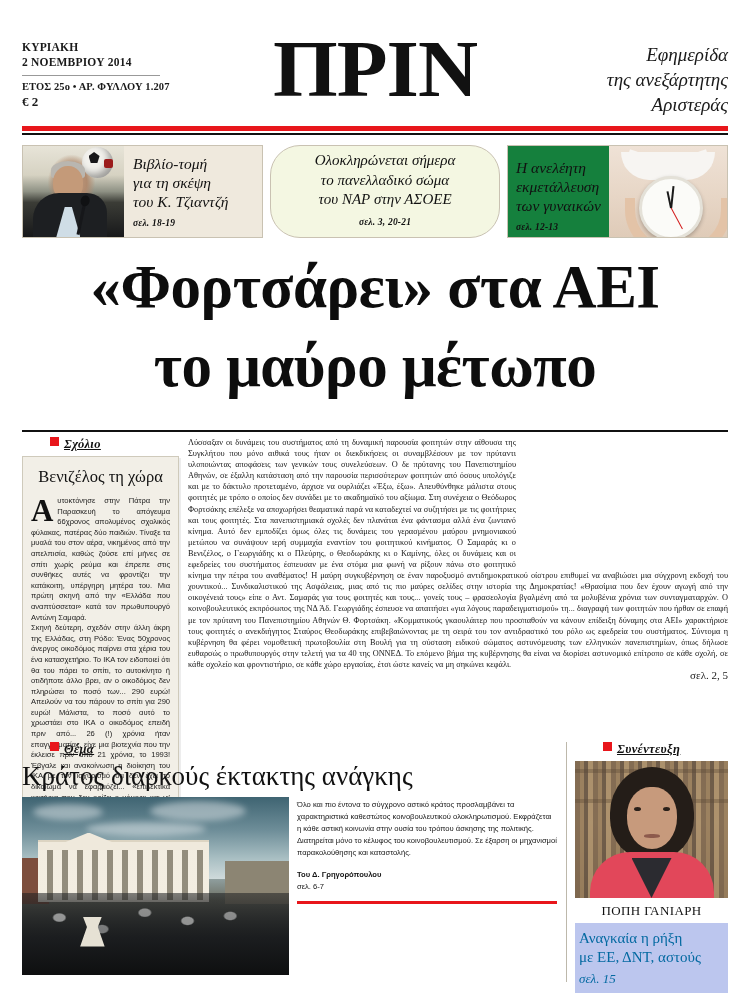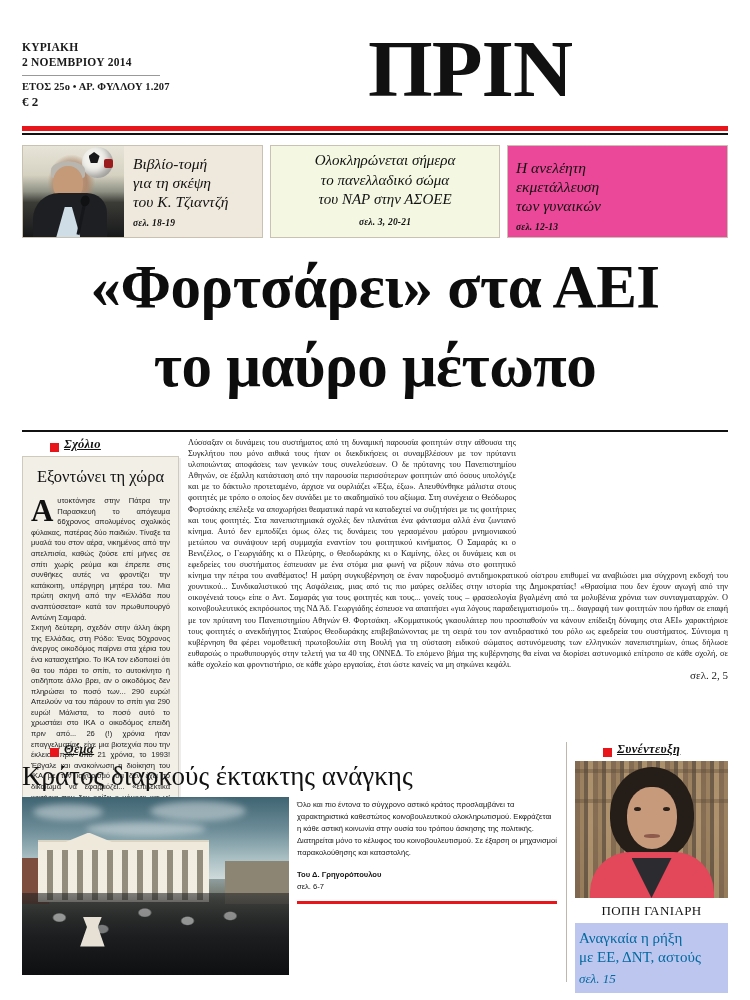--- a/index.html
+++ b/index.html
@@ -110,22 +110,22 @@
     gap: 7px;
   }
   .teaser {
     position: relative;
     display: flex;
     align-items: stretch;
     overflow: hidden;
     border: 1px solid #c9c2b2;
   }
   .teaser.t1 { width: 239px; background: #efe9dd; }
-  .teaser.t2 { width: 228px; background: #f4f7e2; justify-content: center; align-items: center;}
-  .teaser.t3 { width: 219px; background: #ec4899; flex-direction: column; }
+  .teaser.t2 { width: 228px; background: #f4f7e2; justify-content: center; align-items: center; border-radius: 30px;}
+  .teaser.t3 { width: 219px; background: #15803d; }
 
   .teaser-photo {
     width: 101px;
     flex: 0 0 101px;
     position: relative;
     overflow: hidden;
     background: #6a6a62;
   }
   .teaser-text {
     flex: 1;
@@ -283,21 +283,21 @@
   .col-left {
     width: 157px;
     flex: 0 0 157px;
   }
   .col-main {
     flex: 1;
     position: relative;
   }
 
   .kicker {
-    display: flex; align-items: flex-end; gap: 5px;
+    display: flex; align-items: flex-start; gap: 5px;
     margin-bottom: 4px;
     padding-left: 28px;
   }
   .kicker .sq {
     width: 9px; height: 9px; background: #e8161b; display:inline-block;
   }
   .kicker .kl {
     font-family: "Liberation Serif", serif;
     font-style: italic; font-weight: bold;
     font-size: 12.5px;
@@ -551,20 +551,25 @@
     <div class="mh-left">
       <div class="mh-date-line">ΚΥΡΙΑΚΗ</div>
       <div class="mh-date-line">2 ΝΟΕΜΒΡΙΟΥ 2014</div>
       <div class="mh-rule"></div>
       <div class="mh-issue">ΕΤΟΣ 25ο • ΑΡ. ΦΥΛΛΟΥ 1.207</div>
       <div class="mh-price">€ 2</div>
     </div>
 
     <div class="mh-title">ΠΡΙΝ</div>
 
+    <div class="mh-right">
+      <div>Εφημερίδα</div>
+      <div>της ανεξάρτητης</div>
+      <div>Αριστεράς</div>
+    </div>
   </div>
 
   <div class="red-bar-top"></div>
   <div class="black-bar-top"></div>
 
   <div class="teasers">
 
     <div class="teaser t1">
       <div class="teaser-photo">
         <div class="photo-tzian">
@@ -621,21 +626,21 @@
 
   <div class="body-grid">
 
     <div class="col-left">
       <div class="kicker">
         <span class="sq"></span>
         <span class="kl">Σχόλιο</span>
       </div>
       <div class="shadow-box">
         <div class="sxolio-title">
-          <div>Εξοντώνει τη χώρα</div>
+          <div>Βενιζέλος τη χώρα</div>
         </div>
         <div class="sxolio-body">
           <p><span class="dropcap">Α</span><span>υτοκτόνησε στην Πάτρα την Παρασκευή το απόγευμα 66χρονος απολυμένος σχολικός φύλακας, πατέρας δύο παιδιών. Τίναξε τα μυαλά του στον αέρα, νικημένος από την απελπισία, καθώς ζούσε επί μήνες σε σπίτι χωρίς ρεύμα και έπρεπε στις συνθήκες αυτές να φροντίζει την κατάκοιτη, υπέργηρη μητέρα του. Μια πρώτη σκηνή από την «Ελλάδα που αναπτύσσεται» κατά τον πρωθυπουργό Αντώνη Σαμαρά.</span></p>
           <p>Σκηνή δεύτερη, σχεδόν στην άλλη άκρη της Ελλάδας, στη Ρόδο: Ένας 50χρονος άνεργος οικοδόμος παίρνει στα χέρια του ένα κατασχετήριο. Το ΙΚΑ τον ειδοποιεί ότι θα του πάρει το σπίτι, το αυτοκίνητο ή οτιδήποτε άλλο βρει, αν ο οικοδόμος δεν πληρώσει το ποσό των... 290 ευρώ! Απειλούν να του πάρουν το σπίτι για 290 ευρώ! Μάλιστα, το ποσό αυτό το χρωστάει στο ΙΚΑ ο οικοδόμος επειδή πριν από... 26 (!) χρόνια ήταν επαγγελματίας, είχε μια βιοτεχνία που την έκλεισε πριν από 21 χρόνια, το 1993! Έβγαλε και ανακοίνωση η διοίκηση του ΙΚΑ με τον ισχυρισμό ότι δεν έχει το δικαίωμα να εφαρμόζει... «επιλεκτικά κριτήρια που δεν ορίζει ο νόμος» και γι' αυτό απειλεί να κατασχέσει το σπίτι του άνεργου οικοδόμου!</p>
           <p>Σκηνή τρίτη: Κατά με την ανακοίνωση της ΕΛΣΤΑΤ, το 2013 το διαθέσιμο εισόδημα των νοικοκυριών μειώθηκε 10,2% σε σχέση με το 2012. Το 2012 είχε μειωθεί ακόμη 7% περίπου κι άλλο 7% το 2011, κι άλλο 7,5% το 2010! Η Ελλάδα του Γιωργάκη, του Παπαδήμου, του Σαμαρά και του Βενιζέλου «αναπτύσσεται» με ραγδαίο ρυθμό, όπως βλέπετε!</p>
           <p>Ανέλαβαν να εξοντώσουν το λαό μας και κάνουν ό,τι περνάει από το χέρι τους για να μην αφήσουν τίποτα όρθιο...</p>
         </div>
       </div>
     </div>
 

